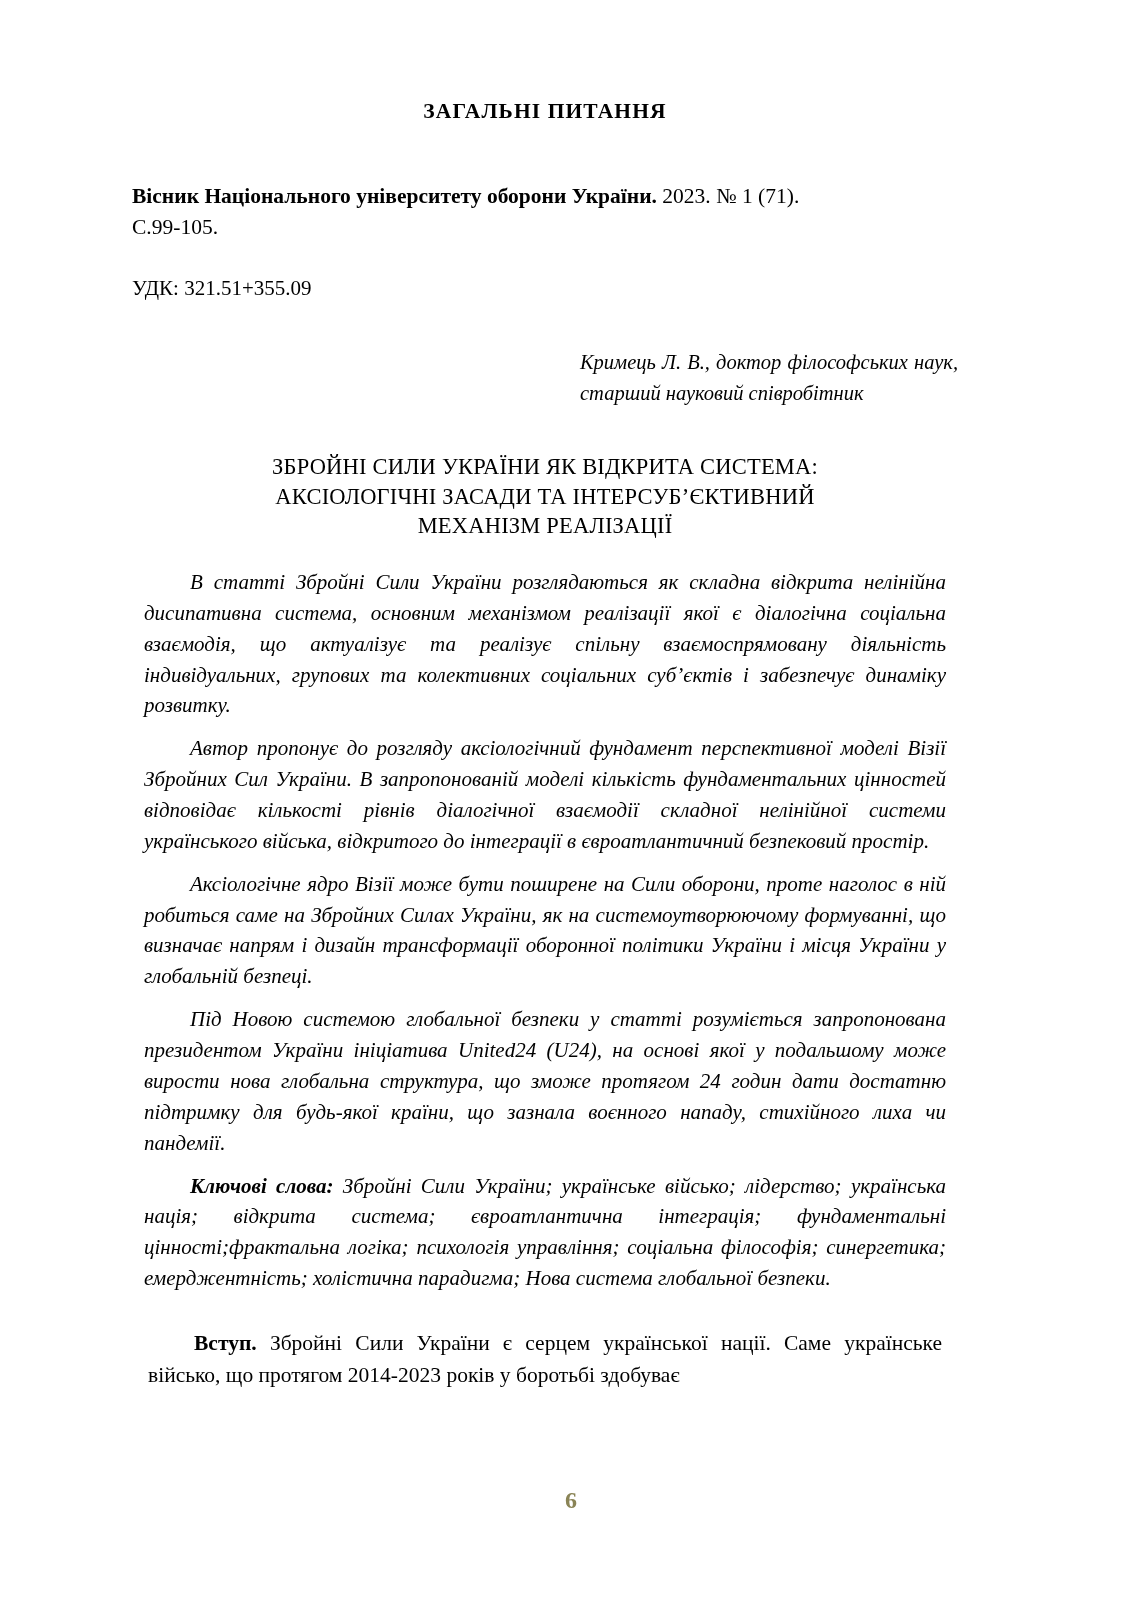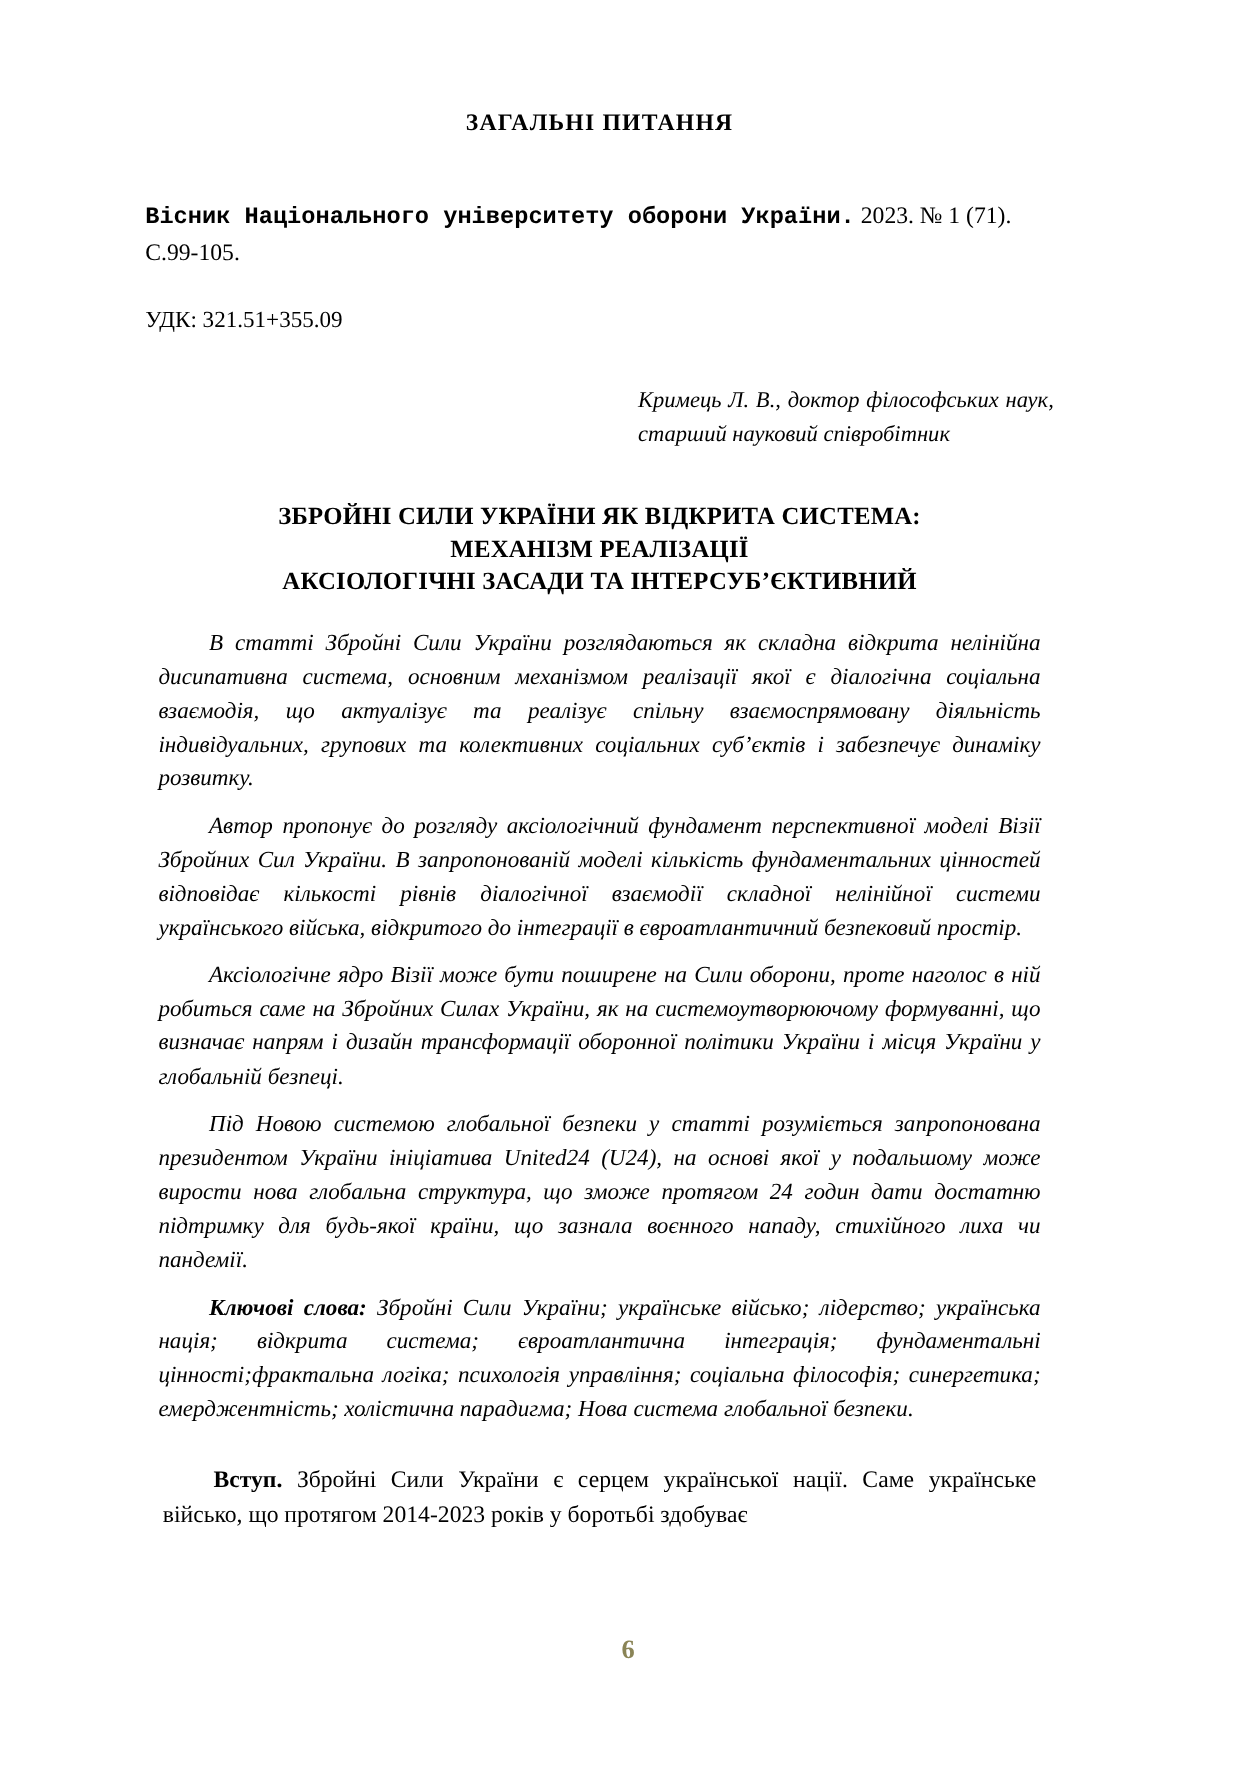--- a/index.html
+++ b/index.html
@@ -37,21 +37,20 @@
   
   .journal-block {
     margin-top: 56px;
     font-size: 21.5px;
     line-height: 1.46;
     text-align: justify;
     text-align-last: left;
   }
   .journal-title {
     font-weight: bold;
-    font-family: Liberation Mono, monospace;
   }
   .journal-rest {
     font-weight: normal;
   }
   .journal-pages {
     display: block;
     font-weight: normal;
   }
 
   
@@ -75,21 +74,21 @@
   }
   .author-name {
     font-weight: normal;
     font-style: italic;
   }
 
   
   .article-title {
     margin-top: 44px;
     text-align: center;
-    font-weight: bold;
+    font-weight: normal;
     font-size: 22.5px;
     line-height: 1.3;
     letter-spacing: 0.2px;
   }
   .article-title .tline { display: block; }
 
   
   .abstract {
     margin-top: 27px;
     font-size: 21px;
@@ -152,22 +151,22 @@
     <div class="ids">
       <div>УДК: 321.51+355.09</div>
     </div>
 
     <div class="author-block">
       <span class="author-name">Кримець Л. В.,</span><span> доктор філософських наук, старший науковий співробітник</span>
     </div>
 
     <div class="article-title">
       <span class="tline">ЗБРОЙНІ СИЛИ УКРАЇНИ ЯК ВІДКРИТА СИСТЕМА:</span>
+      <span class="tline">АКСІОЛОГІЧНІ ЗАСАДИ ТА ІНТЕРСУБ’ЄКТИВНИЙ</span>
       <span class="tline">МЕХАНІЗМ РЕАЛІЗАЦІЇ</span>
-      <span class="tline">АКСІОЛОГІЧНІ ЗАСАДИ ТА ІНТЕРСУБ’ЄКТИВНИЙ</span>
     </div>
 
     <div class="abstract">
       <p>В статті Збройні Сили України розглядаються як складна відкрита нелінійна дисипативна система, основним механізмом реалізації якої є діалогічна соціальна взаємодія, що актуалізує та реалізує спільну взаємоспрямовану діяльність індивідуальних, групових та колективних соціальних суб’єктів і забезпечує динаміку розвитку.</p>
       <p>Автор пропонує до розгляду аксіологічний фундамент перспективної моделі Візії Збройних Сил України. В запропонованій моделі кількість фундаментальних цінностей відповідає кількості рівнів діалогічної взаємодії складної нелінійної системи українського війська, відкритого до інтеграції в євроатлантичний безпековий простір.</p>
       <p>Аксіологічне ядро Візії може бути поширене на Сили оборони, проте наголос в ній робиться саме на Збройних Силах України, як на системоутворюючому формуванні, що визначає напрям і дизайн трансформації оборонної політики України і місця України у глобальній безпеці.</p>
       <p>Під Новою системою глобальної безпеки у статті розуміється запропонована президентом України ініціатива United24 (U24), на основі якої у подальшому може вирости нова глобальна структура, що зможе протягом 24 годин дати достатню підтримку для будь-якої країни, що зазнала воєнного нападу, стихійного лиха чи пандемії.</p>
       <p><span class="kw-label">Ключові слова:</span><span> Збройні Сили України; українське військо; лідерство; українська нація; відкрита система; євроатлантична інтеграція; фундаментальні цінності;фрактальна логіка; психологія управління; соціальна філософія; синергетика; емерджентність; холістична парадигма; Нова система глобальної безпеки.</span></p>
     </div>
 

